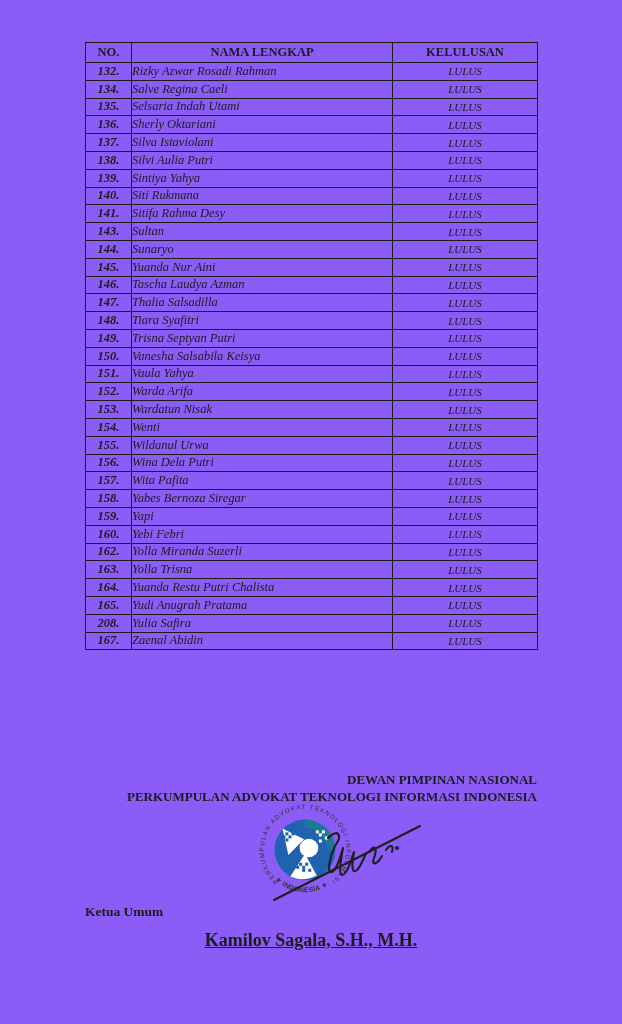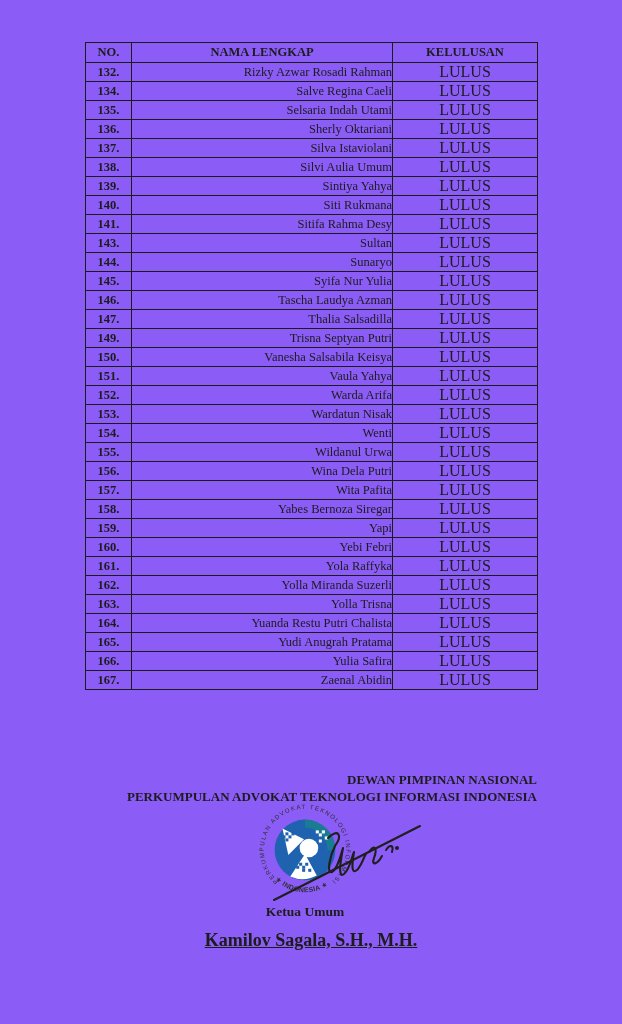--- a/index.html
+++ b/index.html
@@ -20,40 +20,40 @@
   table.roster col.c-status{width:145px;}
   table.roster th,table.roster td{
     border:1px solid #1b1b1b;
     padding:0;
     vertical-align:middle;
     overflow:hidden;white-space:nowrap;
   }
   table.roster thead th{
     height:19px;font-weight:bold;font-size:12.5px;text-align:center;
   }
-  table.roster tbody tr{height:17.8px;}
+  table.roster tbody tr{height:17.8px;font-style:italic;}
   td.no{font-weight:bold;font-size:12.5px;text-align:center;}
-  td.name{font-size:12.5px;text-align:right;padding-left:7px;}
-  td.status{font-size:16px;text-align:center;margin-left:16px;}
+  td.name{font-size:12.5px;text-align:left;padding-left:7px;}
+  td.status{font-size:11px;text-align:center;margin-left:16px;}
   .footer-org{
     position:absolute;left:85px;top:772px;width:452px;
     text-align:right;font-weight:bold;font-size:13px;line-height:16.5px;
   }
   .logo-svg{position:absolute;left:256px;top:800px;width:98px;height:98px;}
   .logo-svg .arc-text{
     font-family:"Liberation Sans","DejaVu Sans",sans-serif;
     fill:#2e2e2e;
   }
   .sig-svg{position:absolute;left:266px;top:812px;width:162px;height:92px;}
   .signer-name{
     position:absolute;left:85px;top:886px;width:452px;text-align:center;
     font-weight:bold;font-size:18px;text-decoration:underline;margin-top:44px;
   }
   .signer-title{
-    position:absolute;left:79px;top:904px;width:452px;text-align:center;
+    position:absolute;left:85px;top:904px;width:452px;text-align:left;
     font-weight:bold;font-size:13.5px;
   }
 </style>
 </head>
 <body>
 
 <div class="page">
 
   <table class="roster">
     <colgroup>
@@ -95,21 +95,21 @@
   </tr>
 
   <tr>
     <td class="no">137.</td>
     <td class="name">Silva Istaviolani</td>
     <td class="status">LULUS</td>
   </tr>
 
   <tr>
     <td class="no">138.</td>
-    <td class="name">Silvi Aulia Umum</td>
+    <td class="name">Silvi Aulia Putri</td>
     <td class="status">LULUS</td>
   </tr>
 
   <tr>
     <td class="no">139.</td>
     <td class="name">Sintiya Yahya</td>
     <td class="status">LULUS</td>
   </tr>
 
   <tr>
@@ -132,36 +132,41 @@
   </tr>
 
   <tr>
     <td class="no">144.</td>
     <td class="name">Sunaryo</td>
     <td class="status">LULUS</td>
   </tr>
 
   <tr>
     <td class="no">145.</td>
-    <td class="name">Syifa Nur Yulia</td>
+    <td class="name">Yuanda Nur Aini</td>
     <td class="status">LULUS</td>
   </tr>
 
   <tr>
     <td class="no">146.</td>
     <td class="name">Tascha Laudya Azman</td>
     <td class="status">LULUS</td>
   </tr>
 
   <tr>
     <td class="no">147.</td>
     <td class="name">Thalia Salsadilla</td>
     <td class="status">LULUS</td>
   </tr>
 
+  <tr>
+    <td class="no">148.</td>
+    <td class="name">Tiara Syafitri</td>
+    <td class="status">LULUS</td>
+  </tr>
 
   <tr>
     <td class="no">149.</td>
     <td class="name">Trisna Septyan Putri</td>
     <td class="status">LULUS</td>
   </tr>
 
   <tr>
     <td class="no">150.</td>
     <td class="name">Vanesha Salsabila Keisya</td>
@@ -221,25 +226,20 @@
     <td class="name">Yapi</td>
     <td class="status">LULUS</td>
   </tr>
 
   <tr>
     <td class="no">160.</td>
     <td class="name">Yebi Febri</td>
     <td class="status">LULUS</td>
   </tr>
 
-  <tr>
-    <td class="no">161.</td>
-    <td class="name">Yola Raffyka</td>
-    <td class="status">LULUS</td>
-  </tr>
 
   <tr>
     <td class="no">162.</td>
     <td class="name">Yolla Miranda Suzerli</td>
     <td class="status">LULUS</td>
   </tr>
 
   <tr>
     <td class="no">163.</td>
     <td class="name">Yolla Trisna</td>
@@ -252,21 +252,21 @@
     <td class="status">LULUS</td>
   </tr>
 
   <tr>
     <td class="no">165.</td>
     <td class="name">Yudi Anugrah Pratama</td>
     <td class="status">LULUS</td>
   </tr>
 
   <tr>
-    <td class="no">166.</td>
+    <td class="no">208.</td>
     <td class="name">Yulia Safira</td>
     <td class="status">LULUS</td>
   </tr>
 
   <tr>
     <td class="no">167.</td>
     <td class="name">Zaenal Abidin</td>
     <td class="status">LULUS</td>
   </tr>
 

